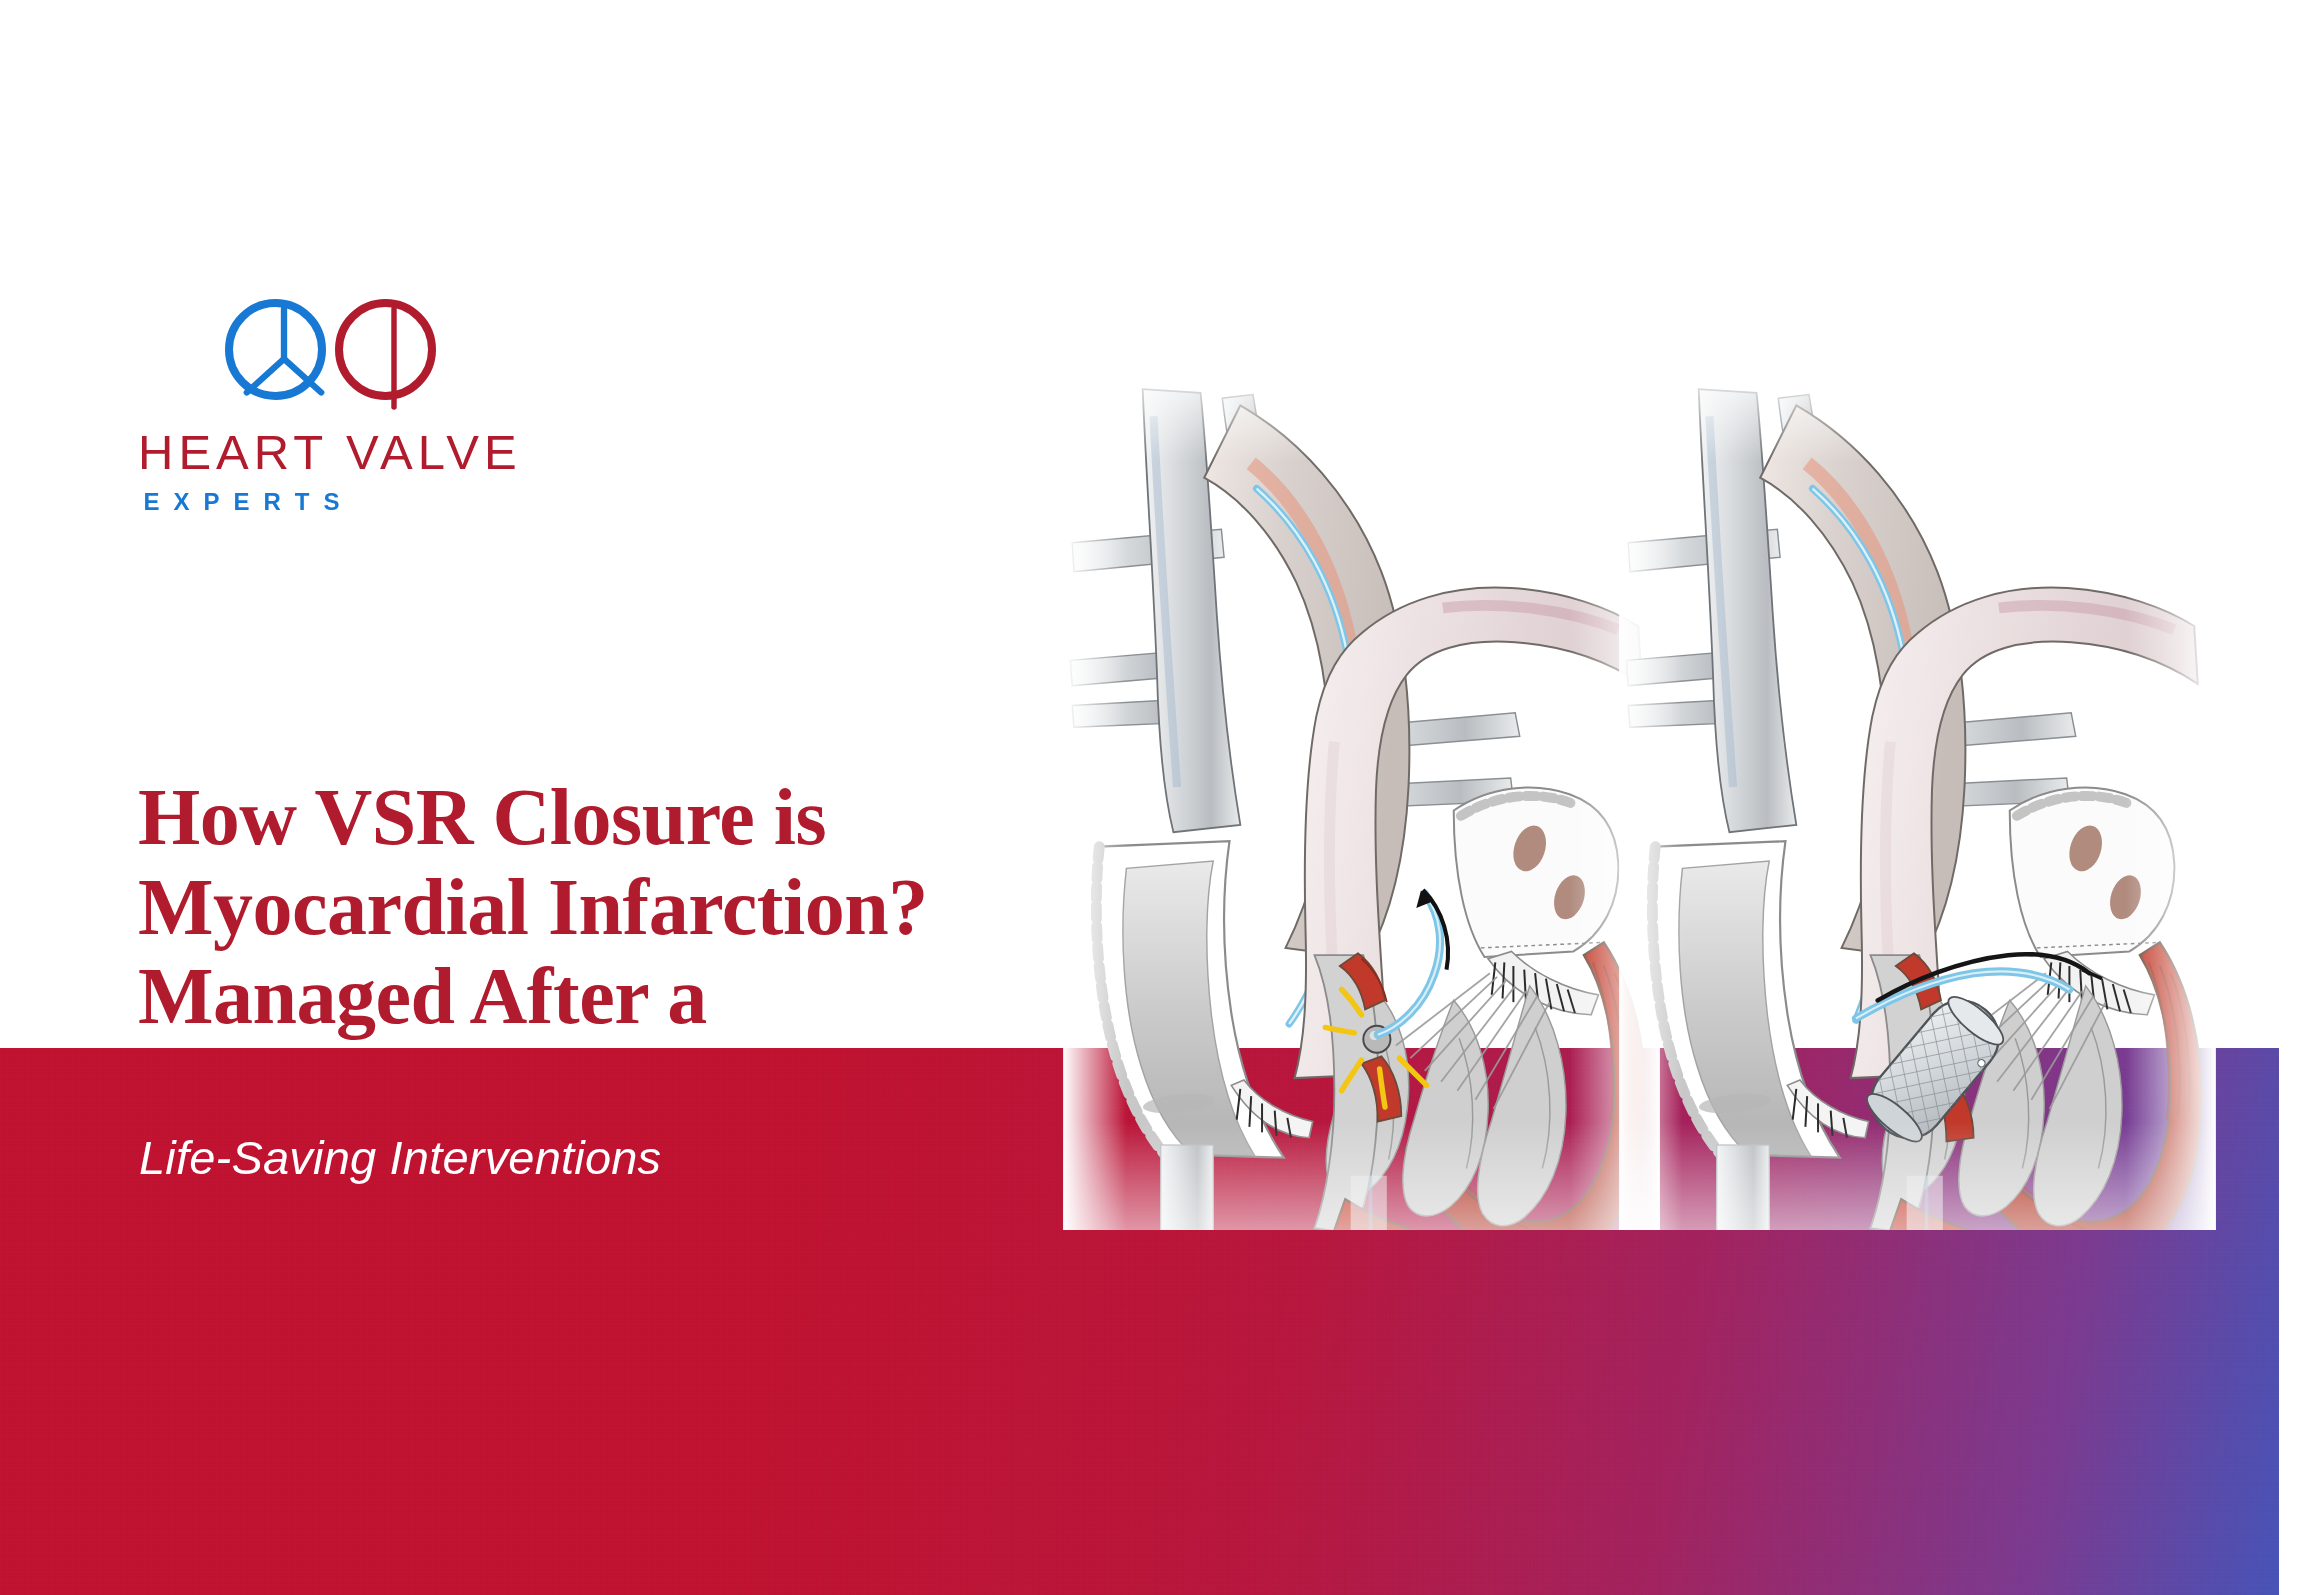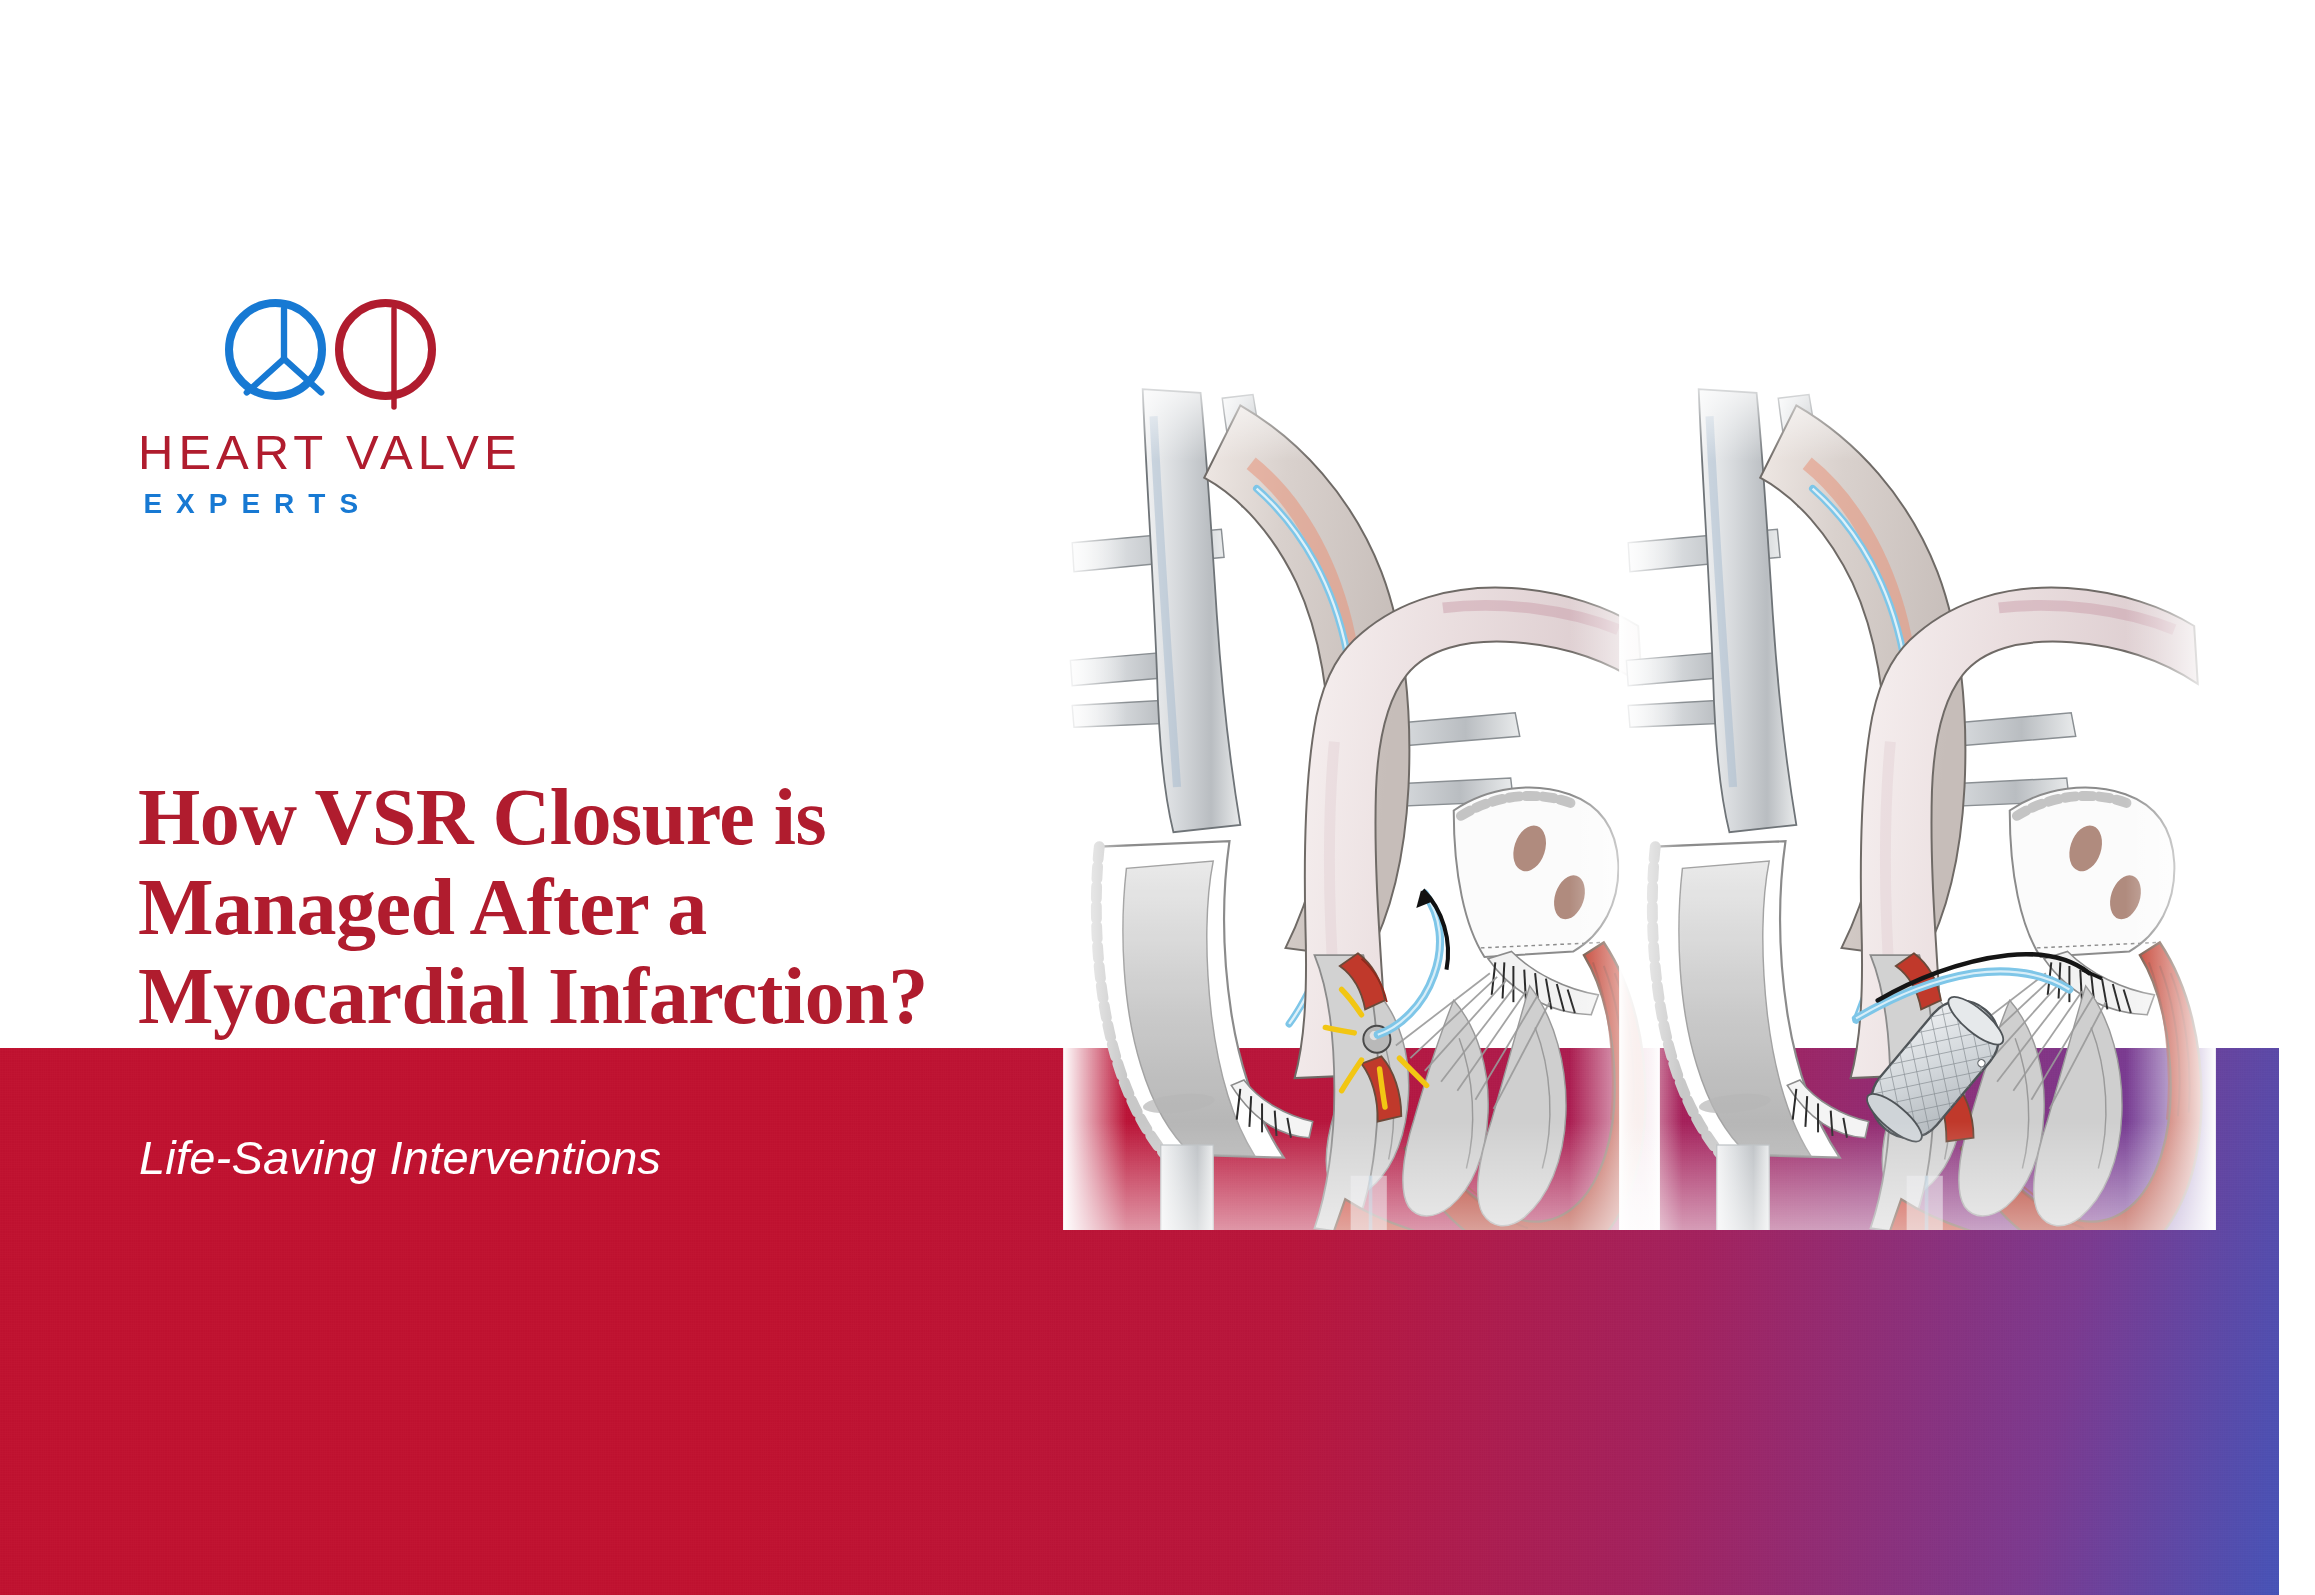--- a/index.html
+++ b/index.html
@@ -82,21 +82,21 @@
     font-size: 49px;
     letter-spacing: 5px;
     color: #b01c2e;
     font-weight: 400;
     line-height: 1;
     white-space: nowrap;
   }
   .logo-subword {
     margin-top: 12.7px;
     margin-left: 5.4px;
-    font-size: 28px;
+    font-size: 24px;
     letter-spacing: 14px;
     color: #1779d3;
     font-weight: 700;
     line-height: 1;
     white-space: nowrap;
   }
 
   
   .headline {
     position: absolute;
@@ -170,22 +170,22 @@
           <line x1="65" y1="11" x2="65" y2="119" stroke="#b01c2e" stroke-width="6" stroke-linecap="round"></line>
         </svg>
       </div>
     </div>
     <div class="logo-wordmark">HEART VALVE</div>
     <div class="logo-subword">EXPERTS</div>
   </div>
 
   <div class="headline">
     <span class="hl-line">How VSR Closure is</span>
+    <span class="hl-line">Myocardial Infarction?</span>
     <span class="hl-line">Managed After a</span>
-    <span class="hl-line">Myocardial Infarction?</span>
   </div>
 
   <div class="subtitle">Life-Saving Interventions</div>
 
   <div class="hearts">
 
     <div class="heart-fig heart-a">
       <svg width="597" height="868" viewBox="0 0 660 960" aria-hidden="true">
         <defs>
           <linearGradient id="vesselA" x1="0" y1="0" x2="1" y2="0">

